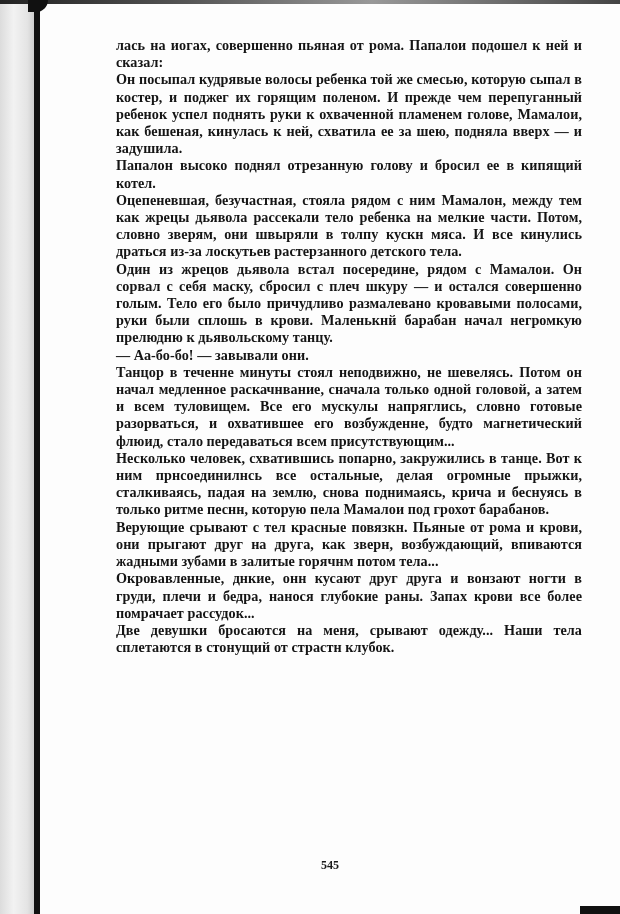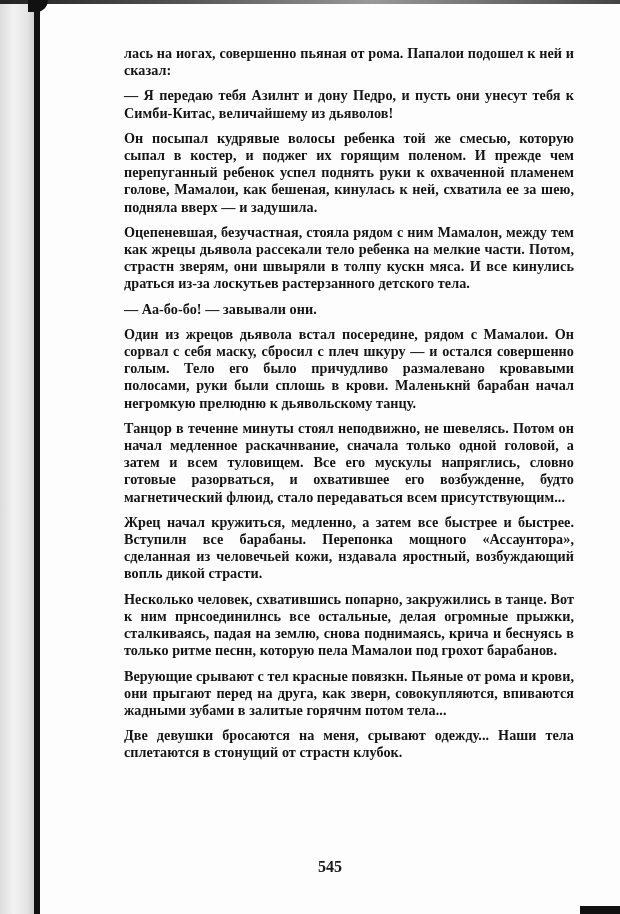--- a/index.html
+++ b/index.html
@@ -31,44 +31,44 @@
     .bottom-shadow {
       position: absolute; right: 0; bottom: 0; width: 40px; height: 8px;
       background: #111;
     }
     .text {
       position: absolute; left: 116px; top: 37px; width: 466px;
       font-size: 14.2px; line-height: 17.2px; color: #151515;
       font-weight: bold; text-align: justify;
       letter-spacing: 0.05px;
     }
-    .para { margin: 8px; text-indent: 0; }
+    .para { margin: 0; text-indent: 0; }
     .page-number {
       position: absolute; left: 0; right: 0; top: 858px;
       padding-left: 40px;
-      text-align: center; font-size: 16px; font-weight: bold; color: #1a1a1a;
+      text-align: center; font-size: 12px; font-weight: bold; color: #1a1a1a;
     }
   </style>
 </head>
 <body>
 
 <div class="scan-left"></div>
 <div class="page"></div>
 <div class="spine"></div>
 <div class="top-edge"></div>
 <div class="top-corner"></div>
 <div class="bottom-shadow"></div>
 
 <div class="text">
   <p class="para">лась на иогах, совершенно пьяная от рома. Папалои подошел к ней и сказал:</p>
-  <p class="para">— Я передаю тебя Азилнт и дону Педро, и пусть они унесут тебя к Симби-Китас, величайшему из дьяволов!</p>
   <p class="para">Он посыпал кудрявые волосы ребенка той же смесью, которую сыпал в костер, и поджег их горящим поленом. И прежде чем перепуганный ребенок успел поднять руки к охваченной пламенем голове, Мамалои, как бешеная, кинулась к ней, схватила ее за шею, подняла вверх — и задушила.</p>
-  <p class="para">Оцепеневшая, безучастная, стояла рядом с ним Мамалон, между тем как жрецы дьявола рассекали тело ребенка на мелкие части. Потом, страстн зверям, они швыряли в толпу кускн мяса. И все кинулись драться из-за лоскутьев растерзанного детского тела.</p>
+  <p class="para">Папалон высоко поднял отрезанную голову и бросил ее в кипящий котел.</p>
+  <p class="para">Оцепеневшая, безучастная, стояла рядом с ним Мамалон, между тем как жрецы дьявола рассекали тело ребенка на мелкие части. Потом, словно зверям, они швыряли в толпу кускн мяса. И все кинулись драться из-за лоскутьев растерзанного детского тела.</p>
+  <p class="para">Один из жрецов дьявола встал посередине, рядом с Мамалои. Он сорвал с себя маску, сбросил с плеч шкуру — и остался совершенно голым. Тело его было причудливо размалевано кровавыми полосами, руки были сплошь в крови. Маленькнй барабан начал негромкую прелюдню к дьявольскому танцу.</p>
   <p class="para">— Аа-бо-бо! — завывали они.</p>
-  <p class="para">Один из жрецов дьявола встал посередине, рядом с Мамалои. Он сорвал с себя маску, сбросил с плеч шкуру — и остался совершенно голым. Тело его было причудливо размалевано кровавыми полосами, руки были сплошь в крови. Маленькнй барабан начал негромкую прелюдню к дьявольскому танцу.</p>
   <p class="para">Танцор в теченне минуты стоял неподвижно, не шевелясь. Потом он начал медленное раскачнвание, сначала только одной головой, а затем и всем туловищем. Все его мускулы напряглись, словно готовые разорваться, и охватившее его возбужденне, будто магнетический флюид, стало передаваться всем присутствующим...</p>
-  <p class="para">Жрец начал кружиться, медленно, а затем все быстрее и быстрее. Вступилн все барабаны. Перепонка мощного «Ассаунтора», сделанная из человечьей кожи, нздавала яростный, возбуждающий вопль дикой страсти.</p>
   <p class="para">Несколько человек, схватившись попарно, закружились в танце. Вот к ним прнсоединилнсь все остальные, делая огромные прыжки, сталкиваясь, падая на землю, снова поднимаясь, крича и беснуясь в только ритме песнн, которую пела Мамалои под грохот барабанов.</p>
-  <p class="para">Верующие срывают с тел красные повязкн. Пьяные от рома и крови, они прыгают перед на друга, как зверн, совокупляются, впиваются жадными зубами в залитые горячнм потом тела...</p>
+  <p class="para">Верующие срывают с тел красные повязкн. Пьяные от рома и крови, они прыгают друг на друга, как зверн, возбуждающий, впиваются жадными зубами в залитые горячнм потом тела...</p>
+  <p class="para">Окровавленные, днкие, онн кусают друг друга и вонзают ногти в груди, плечи и бедра, нанося глубокие раны. Запах крови все более помрачает рассудок...</p>
   <p class="para">Две девушки бросаются на меня, срывают одежду... Наши тела сплетаются в стонущий от страстн клубок.</p>
 </div>
 
 <div class="page-number">545</div>
 
 </body></html>

